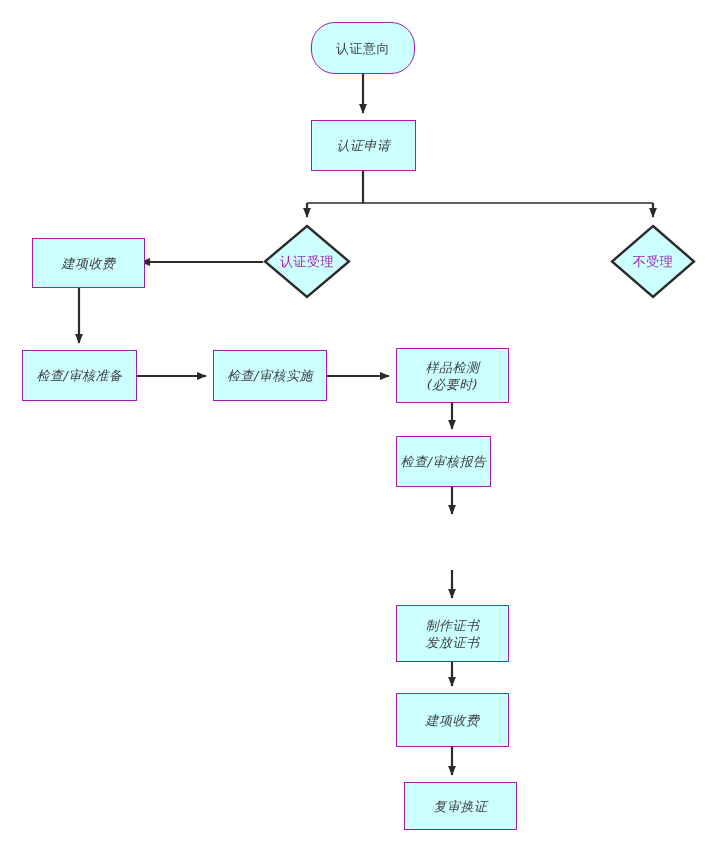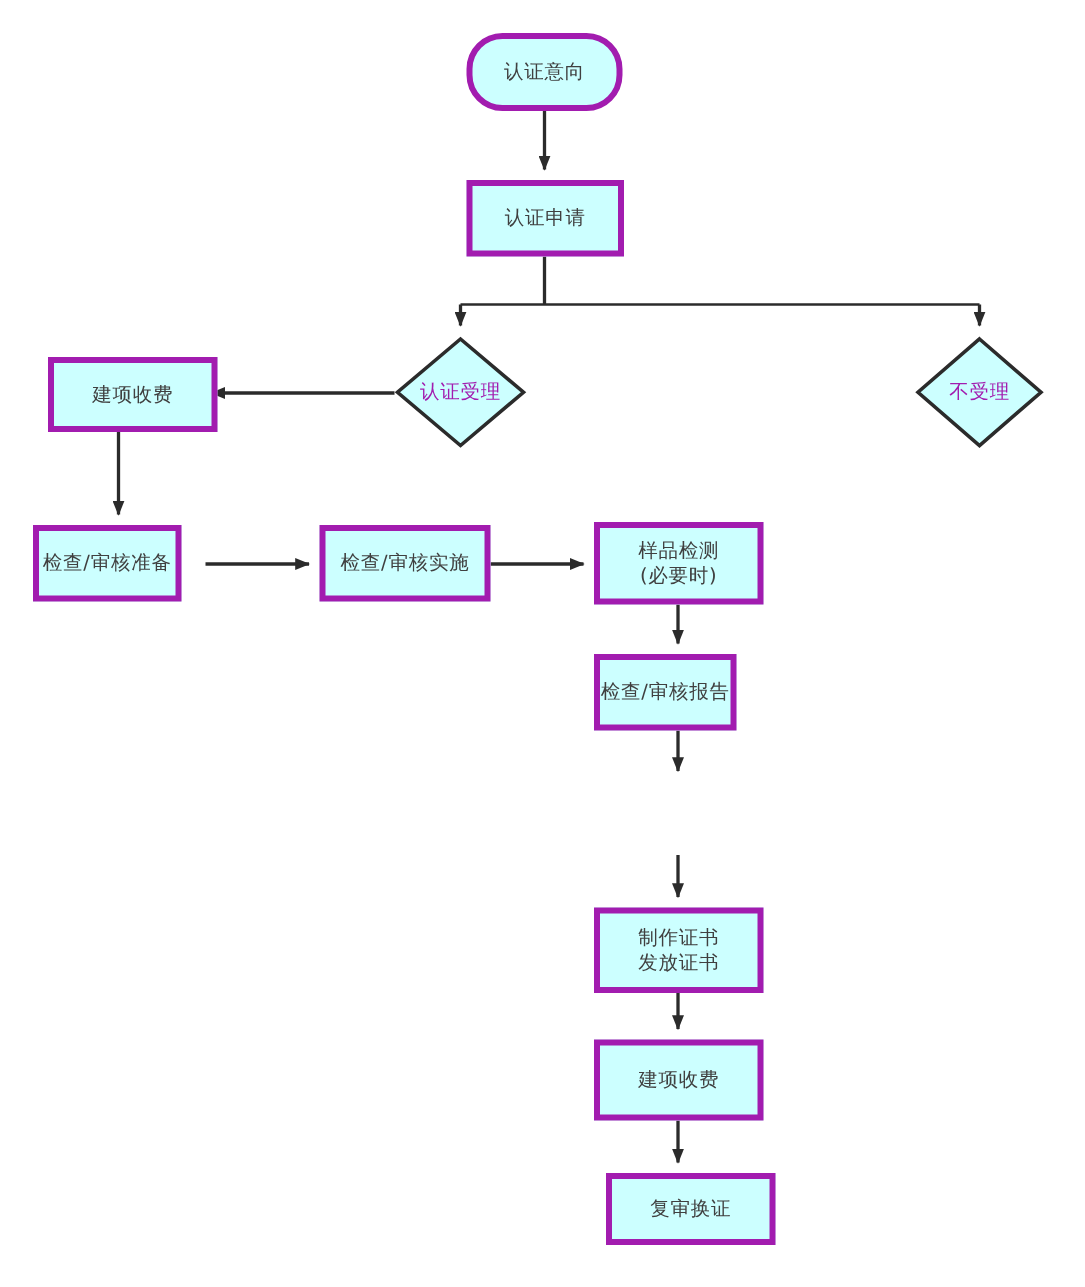--- a/index.html
+++ b/index.html
@@ -27,36 +27,37 @@
     left: 0;
     top: 0;
     width: 723px;
     height: 858px;
     pointer-events: none;
   }
   .node {
     position: absolute;
     box-sizing: border-box;
     background: #ccffff;
-    border: 4px solid #a21caf;
+    border: 1px solid #a21caf;
     display: flex;
     align-items: center;
     justify-content: center;
     text-align: center;
     color: #404040;
     font-size: 13px;
     line-height: 17px;
     white-space: pre-line;
     letter-spacing: 0.5px;
   }
   .node.terminator {
     border-radius: 24px;
   }
   .node.process {
     border-radius: 0;
+    font-style: italic;
   }
   .decision-wrap {
     position: absolute;
     box-sizing: border-box;
   }
   .decision-wrap svg {
     position: absolute;
     left: 0;
     top: 0;
     overflow: visible;
@@ -139,21 +140,21 @@
     <svg width="86" height="75" viewBox="0 0 86 75">
       <polygon points="43,2 84,37.5 43,73 2,37.5" fill="#ccffff" stroke="#2b2b2b" stroke-width="2.4"></polygon>
     </svg>
     <div class="decision-label">不受理</div>
   </div>
 
   <div class="node process" style="left:32px; top:238px; width:113px; height:50px;">
     <span>建项收费</span>
   </div>
 
-  <div class="node process" style="left:22px; top:350px; width:99px; height:51px;text-align:right;">
+  <div class="node process" style="left:22px; top:350px; width:115px; height:51px;text-align:right;">
     <span>检查/审核准备</span>
   </div>
 
   <div class="node process" style="left:213px; top:350px; width:114px; height:51px;">
     <span>检查/审核实施</span>
   </div>
 
   <div class="node process" style="left:396px; top:348px; width:113px; height:55px;">
     <span>样品检测
 (必要时)</span>

